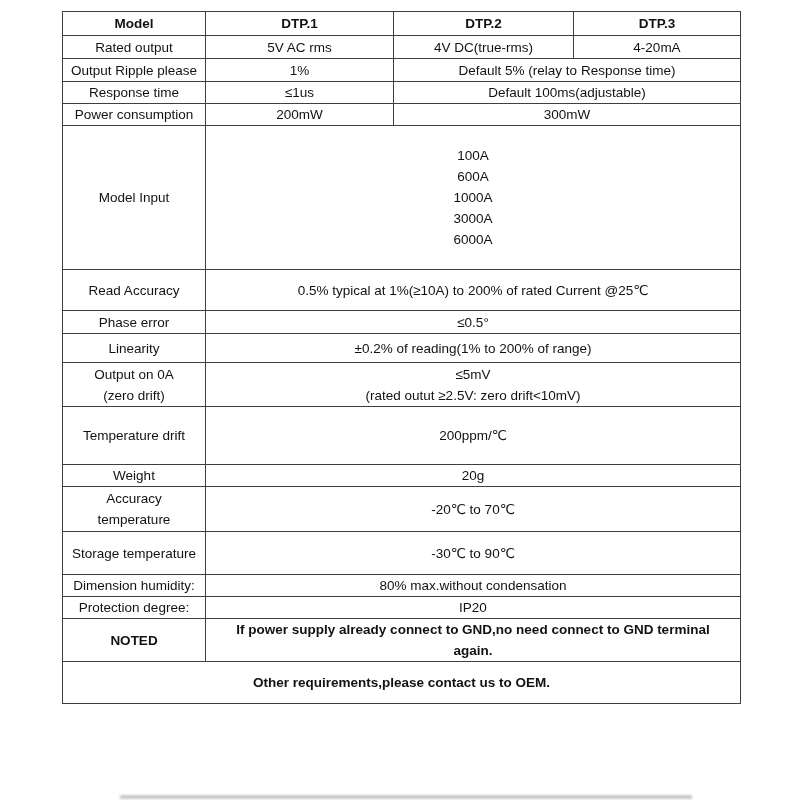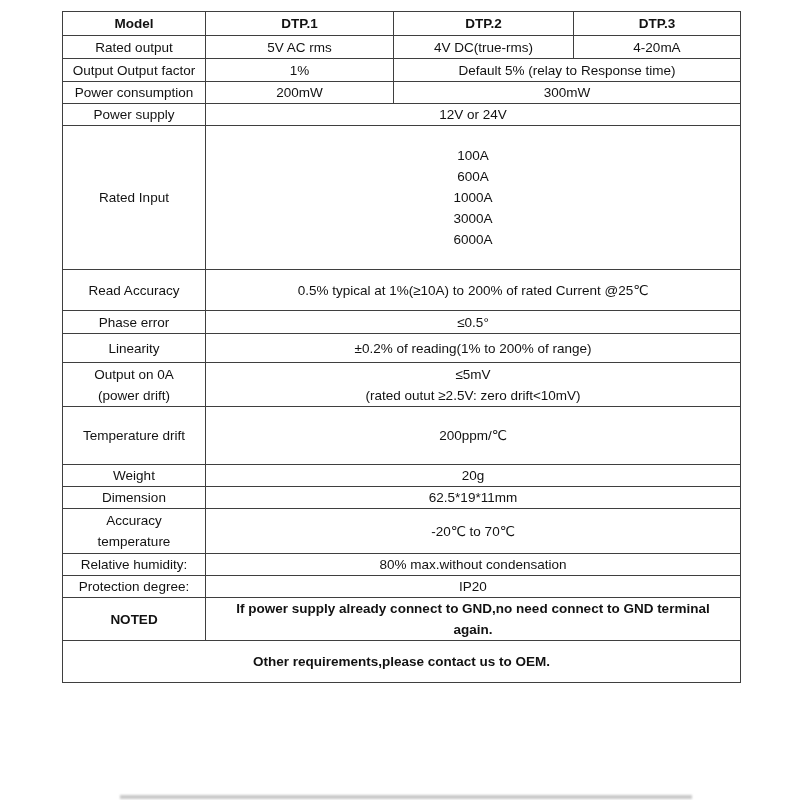--- a/index.html
+++ b/index.html
@@ -52,78 +52,79 @@
       <td class="bold">DTP.2</td>
       <td class="bold">DTP.3</td>
     </tr>
     <tr style="height:23px">
       <td>Rated output</td>
       <td>5V AC rms</td>
       <td>4V DC(true-rms)</td>
       <td>4-20mA</td>
     </tr>
     <tr style="height:23px">
-      <td>Output Output factor</td>
+      <td>Output Ripple please</td>
       <td>1%</td>
       <td colspan="2">Default 5% (relay to Response time)</td>
+    </tr>
+    <tr style="height:22px">
+      <td>Response time</td>
+      <td>≤1us</td>
+      <td colspan="2">Default 100ms(adjustable)</td>
     </tr>
     <tr style="height:22px">
       <td>Power consumption</td>
       <td>200mW</td>
       <td colspan="2">300mW</td>
     </tr>
-    <tr style="height:22px">
-      <td>Power supply</td>
-      <td colspan="3">12V or 24V</td>
-    </tr>
     <tr style="height:144px">
-      <td>Rated Input</td>
+      <td>Model Input</td>
       <td colspan="3">100A
 600A
 1000A
 3000A
 6000A</td>
     </tr>
     <tr style="height:41px">
       <td>Read Accuracy</td>
       <td colspan="3">0.5% typical at 1%(≥10A) to 200% of rated Current @25℃</td>
     </tr>
     <tr style="height:23px">
       <td>Phase error</td>
       <td colspan="3">≤0.5°</td>
     </tr>
     <tr style="height:29px">
       <td>Linearity</td>
       <td colspan="3">±0.2% of reading(1% to 200% of range)</td>
     </tr>
     <tr style="height:44px">
       <td>Output on 0A
-(power drift)</td>
+(zero drift)</td>
       <td colspan="3">≤5mV
 (rated outut ≥2.5V:  zero drift&lt;10mV)</td>
     </tr>
     <tr style="height:58px">
       <td>Temperature drift</td>
       <td colspan="3">200ppm/℃</td>
     </tr>
     <tr style="height:22px">
       <td>Weight</td>
       <td colspan="3">20g</td>
     </tr>
-    <tr style="height:22px">
-      <td>Dimension</td>
-      <td colspan="3">62.5*19*11mm</td>
-    </tr>
     <tr style="height:45px">
       <td>Accuracy
 temperature</td>
       <td colspan="3">-20℃ to 70℃</td>
     </tr>
+    <tr style="height:43px">
+      <td>Storage temperature</td>
+      <td colspan="3">-30℃ to 90℃</td>
+    </tr>
     <tr style="height:22px">
-      <td>Relative humidity:</td>
+      <td>Dimension humidity:</td>
       <td colspan="3">80% max.without condensation</td>
     </tr>
     <tr style="height:22px">
       <td>Protection degree:</td>
       <td colspan="3">IP20</td>
     </tr>
     <tr style="height:43px">
       <td class="bold">NOTED</td>
       <td colspan="3" class="bold">If power supply already connect to GND,no need connect to GND terminal
 again.</td>

